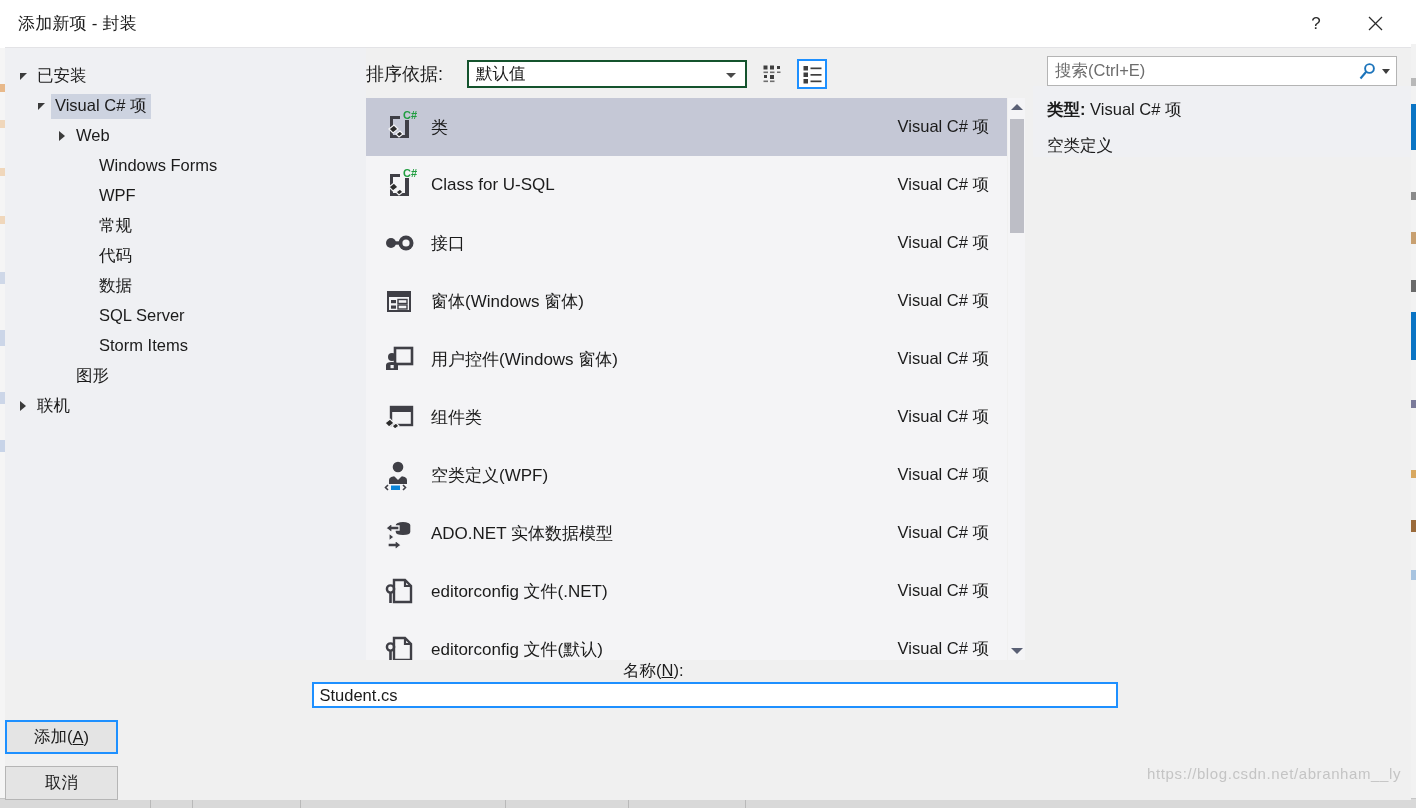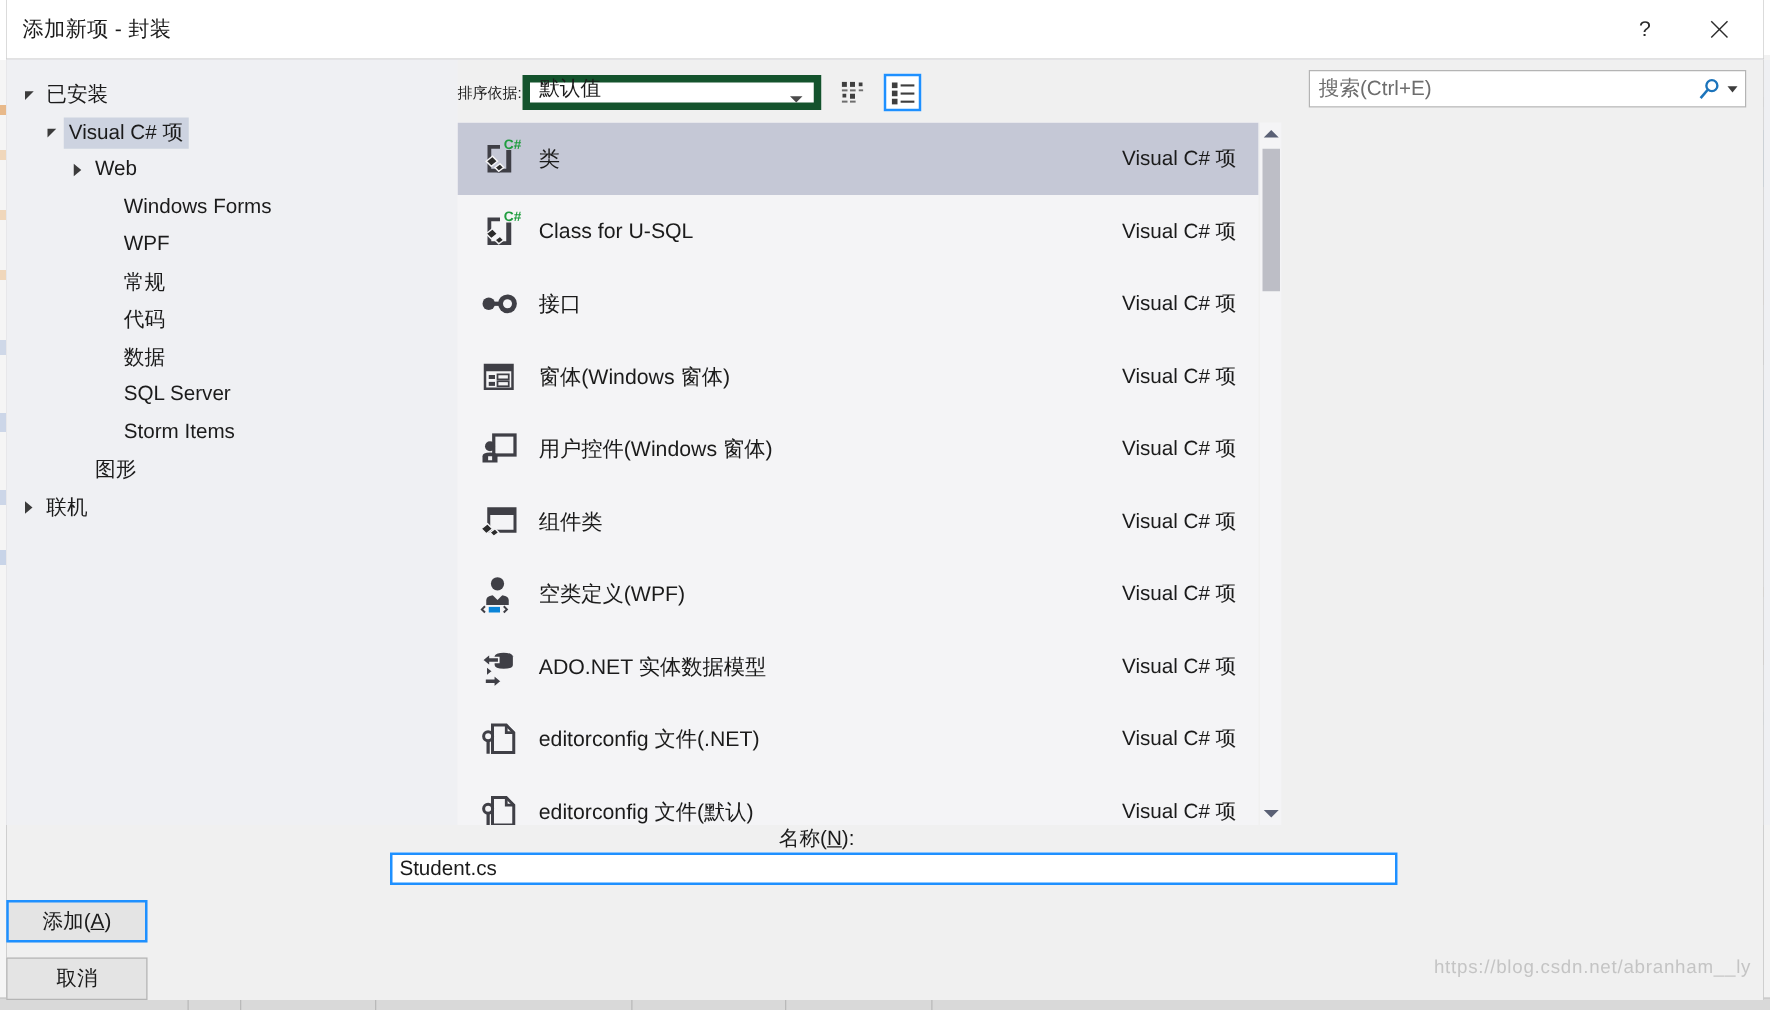--- a/index.html
+++ b/index.html
@@ -129,24 +129,24 @@
   .lvl1 { padding-left: 26px; }
   .lvl2 { padding-left: 47px; }
   .lvl3 { padding-left: 70px; }
 
   
   .center-pane {
     flex: 1 1 auto; display: flex; flex-direction: column;
     min-width: 0; padding-top: 8px; padding-right: 8px;
   }
   .center-toolbar { display: flex; align-items: center; height: 36px; flex: none; }
-  .sortby-label { font-size: 12px; color: #1b1b1b; margin-right: 1px; white-space: nowrap; }
+  .sortby-label { font-size: 18px; color: #1b1b1b; margin-right: 24px; white-space: nowrap; }
   .combo {
-    width: 239px; height: 28px; background: #fff; border: 6px solid #14532d;
-    display: flex; align-items: flex-end; position: relative; cursor: default;
+    width: 280px; height: 28px; background: #fff; border: 2px solid #14532d;
+    display: flex; align-items: center; position: relative; cursor: default;
   }
   .combo-val { font-size: 16.5px; color: #1b1b1b; padding-left: 7px; }
   .combo-arrow {
     position: absolute; right: 9px; top: 11px;
     width: 0; height: 0; border-left: 5px solid transparent;
     border-right: 5px solid transparent; border-top: 5px solid #4a4a4a;
   }
   .viewbtn {
     width: 30px; height: 30px; margin-left: 10px;
     display: flex; align-items: center; justify-content: center; cursor: default;
@@ -507,39 +507,40 @@
             <span class="sb-tri-up"></span>
           </div>
           <div class="sb-thumb"></div>
           <div class="sb-arrow down">
             <span class="sb-tri-down"></span>
           </div>
         </div>
       </div>
     </div>
 
-    <div style="display:flex;flex-direction:row;flex:none;width:378px;">
+    <div style="display:flex;flex-direction:column;flex:none;width:378px;">
       <div class="search-wrap">
         <div class="searchbox">
           <span class="search-ph">搜索(Ctrl+E)</span>
           <span class="search-icons">
             <svg width="19" height="19" viewBox="0 0 19 19">
               <circle cx="11.5" cy="6.5" r="4.4" fill="none" stroke="#1c74bb" stroke-width="1.9"></circle>
               <line x1="8.2" y1="9.8" x2="2.5" y2="16.5" stroke="#1c74bb" stroke-width="2.1"></line>
             </svg>
             <span class="s-arrow"></span>
           </span>
         </div>
       </div>
 
       <div class="detail-pane">
         <div class="detail-type">
           <b>类型:</b>
           <span>Visual C# 项</span>
         </div>
+        <div class="detail-desc">空类定义</div>
       </div>
     </div>
   </div>
 
   <div class="footer">
     <div class="name-row">
       <div class="name-label">
         <span>名称(</span><u>N</u><span>):</span>
       </div>
       <div class="name-input">

